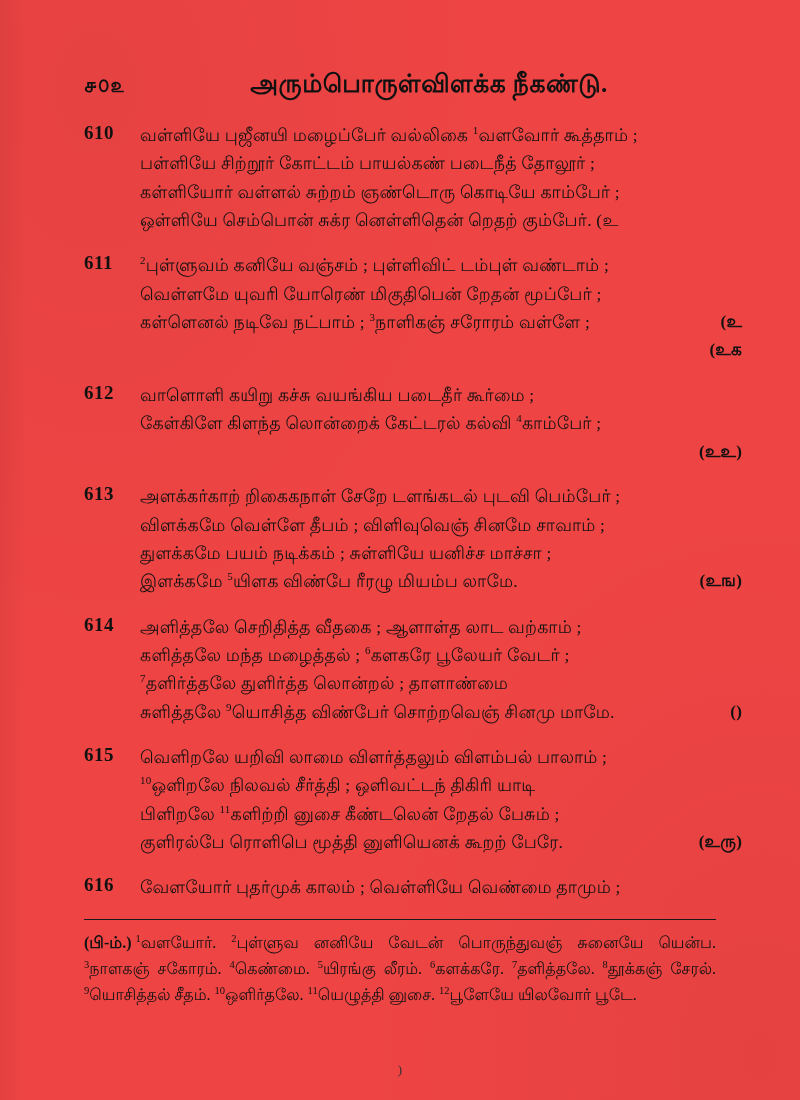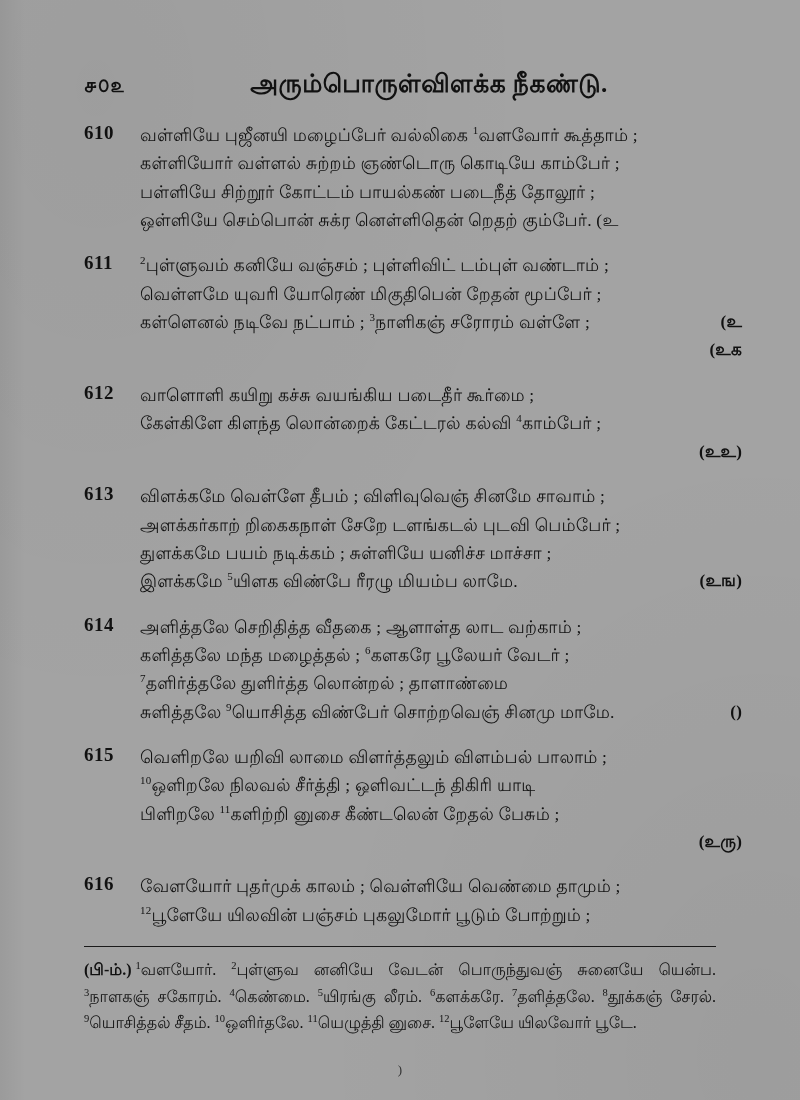--- a/index.html
+++ b/index.html
@@ -11,21 +11,21 @@
     width: 800px;
     height: 1100px;
     font-family: "Liberation Serif", serif;
     color: #111;
     position: relative;
     overflow: hidden;
   }
   .page {
     position: absolute;
     inset: 0;
-    background: #a3a3a3;
+    background: #ef4444;
     box-sizing: border-box;
     padding: 70px 58px 40px 58px;
   }
   
   .paper-tint {
     position: absolute;
     inset: 0;
     pointer-events: none;
     background:
       radial-gradient(ellipse at 12% 8%, rgba(0,0,0,0.035), rgba(0,0,0,0) 45%),
@@ -126,22 +126,22 @@
   <div class="header-row">
     <div class="page-number">௪௦௨</div>
     <div class="header-title">அரும்பொருள்விளக்க நீகண்டு.</div>
   </div>
 
   <div id="verses-container">
       <div class="verse">
         <div class="verse-number">610</div>
         <div class="verse-lines">
           <div class="verse-line"><span>வள்ளியே புஜீனயி மழைப்பேர் வல்லிகை </span><span class="sup">1</span><span>வளவோர் கூத்தாம் ;</span></div>
+          <div class="verse-line"><span>பள்ளியே சிற்றூர் கோட்டம் பாயல்கண் படைநீத் தோலூர் ;</span></div>
           <div class="verse-line"><span>கள்ளியோர் வள்ளல் சுற்றம் ஞண்டொரு கொடியே காம்பேர் ;</span></div>
-          <div class="verse-line"><span>பள்ளியே சிற்றூர் கோட்டம் பாயல்கண் படைநீத் தோலூர் ;</span></div>
           <div class="verse-line"><span>ஒள்ளியே செம்பொன் சுக்ர னெள்ளிதென் றெதற் கும்பேர். (</span><span>உ</span></div>
         </div>
       </div>
       <div class="verse">
         <div class="verse-number">611</div>
         <div class="verse-lines">
           <div class="verse-line"><span class="sup">2</span><span>புள்ளுவம் கனியே வஞ்சம் ; புள்ளிவிட் டம்புள் வண்டாம் ;</span></div>
           <div class="verse-line"><span>வெள்ளமே யுவரி யோரெண் மிகுதிபென் றேதன் மூப்பேர் ;</span></div>
           <div class="verse-line"><span class="line-tag">(உ</span><span>கள்ளெனல் நடிவே நட்பாம் ; </span><span class="sup">3</span><span>நாளிகஞ் சரோரம் வள்ளே ;</span></div>
           <div class="verse-line"><span class="line-tag">(உக</span></div>
@@ -151,49 +151,48 @@
         <div class="verse-number">612</div>
         <div class="verse-lines">
           <div class="verse-line"><span>வாளொளி கயிறு கச்சு வயங்கிய படைதீர் கூர்மை ;</span></div>
           <div class="verse-line"><span>கேள்கிளே கிளந்த லொன்றைக் கேட்டரல் கல்வி </span><span class="sup">4</span><span>காம்பேர் ;</span></div>
           <div class="verse-line"><span class="line-tag">(உஉ)</span></div>
         </div>
       </div>
       <div class="verse">
         <div class="verse-number">613</div>
         <div class="verse-lines">
+          <div class="verse-line"><span>அளக்கர்காற் றிகைகநாள் சேறே டளங்கடல் புடவி பெம்பேர் ;</span></div>
           <div class="verse-line"><span>விளக்கமே வெள்ளே தீபம் ; விளிவுவெஞ் சினமே சாவாம் ;</span></div>
-          <div class="verse-line"><span>அளக்கர்காற் றிகைகநாள் சேறே டளங்கடல் புடவி பெம்பேர் ;</span></div>
           <div class="verse-line"><span>துளக்கமே பயம் நடிக்கம் ; சுள்ளியே யனிச்ச மாச்சா ;</span></div>
           <div class="verse-line"><span class="line-tag">(உங)</span><span>இளக்கமே </span><span class="sup">5</span><span>யிளக விண்பே ரீரழு மியம்ப லாமே.</span></div>
         </div>
       </div>
       <div class="verse">
         <div class="verse-number">614</div>
         <div class="verse-lines">
           <div class="verse-line"><span>அளித்தலே செறிதித்த வீதகை ; ஆளாள்த லாட வற்காம் ;</span></div>
           <div class="verse-line"><span>களித்தலே மந்த மழைத்தல் ; </span><span class="sup">6</span><span>களகரே பூலேயர் வேடர் ;</span></div>
           <div class="verse-line"><span class="sup">7</span><span>தளிர்த்தலே துளிர்த்த லொன்றல் ; தாளாண்மை </span></div>
           <div class="verse-line"><span class="line-tag">()</span><span>சுளித்தலே </span><span class="sup">9</span><span>யொசித்த விண்பேர் சொற்றவெஞ் சினமு மாமே.</span></div>
         </div>
       </div>
       <div class="verse">
         <div class="verse-number">615</div>
         <div class="verse-lines">
           <div class="verse-line"><span>வெளிறலே யறிவி லாமை விளர்த்தலும் விளம்பல் பாலாம் ;</span></div>
           <div class="verse-line"><span class="sup">10</span><span>ஒளிறலே நிலவல் சீர்த்தி ; ஒளிவட்டந் திகிரி யாடி</span></div>
           <div class="verse-line"><span>பிளிறலே </span><span class="sup">11</span><span>களிற்றி னுசை கீண்டலென் றேதல் பேசும் ;</span></div>
-          <div class="verse-line"><span class="line-tag">(உரு)</span></div>
+          <div class="verse-line"><span class="line-tag">(உரு)</span><span>குளிரல்பே ரொளிபெ மூத்தி னுளியெனக் கூறற் பேரே.</span></div>
         </div>
       </div>
       <div class="verse">
         <div class="verse-number">616</div>
         <div class="verse-lines">
           <div class="verse-line"><span>வேளயோர் புதர்முக் காலம் ; வெள்ளியே வெண்மை தாமும் ;</span></div>
-          <div class="verse-line"><span class="sup">12</span><span>பூளேயே யிலவின் பஞ்சம் புகலுமோர் பூடும் போற்றும் ;</span></div>
         </div>
       </div>
     </div>
 
   <hr class="rule">
 
   <div class="footnotes">
     <span class="fn-label">(பி-ம்.)</span><span id="footnote-text"><span class="sup">1</span><span>வளயோர். </span><span class="sup">2</span><span>புள்ளுவ னனியே வேடன் பொருந்துவஞ் சுனையே யென்ப. </span><span class="sup">3</span><span>நாளகஞ் சகோரம். </span><span class="sup">4</span><span>கெண்மை. </span><span class="sup">5</span><span>யிரங்கு லீரம். </span><span class="sup">6</span><span>களக்கரே. </span><span class="sup">7</span><span>தளித்தலே. </span><span class="sup">8</span><span>தூக்கஞ் சேரல். </span><span class="sup">9</span><span>யொசித்தல் சீதம். </span><span class="sup">10</span><span>ஒளிர்தலே. </span><span class="sup">11</span><span>யெழுத்தி னுசை. </span><span class="sup">12</span><span>பூளேயே யிலவோர் பூடே.</span></span>
   </div>
 

